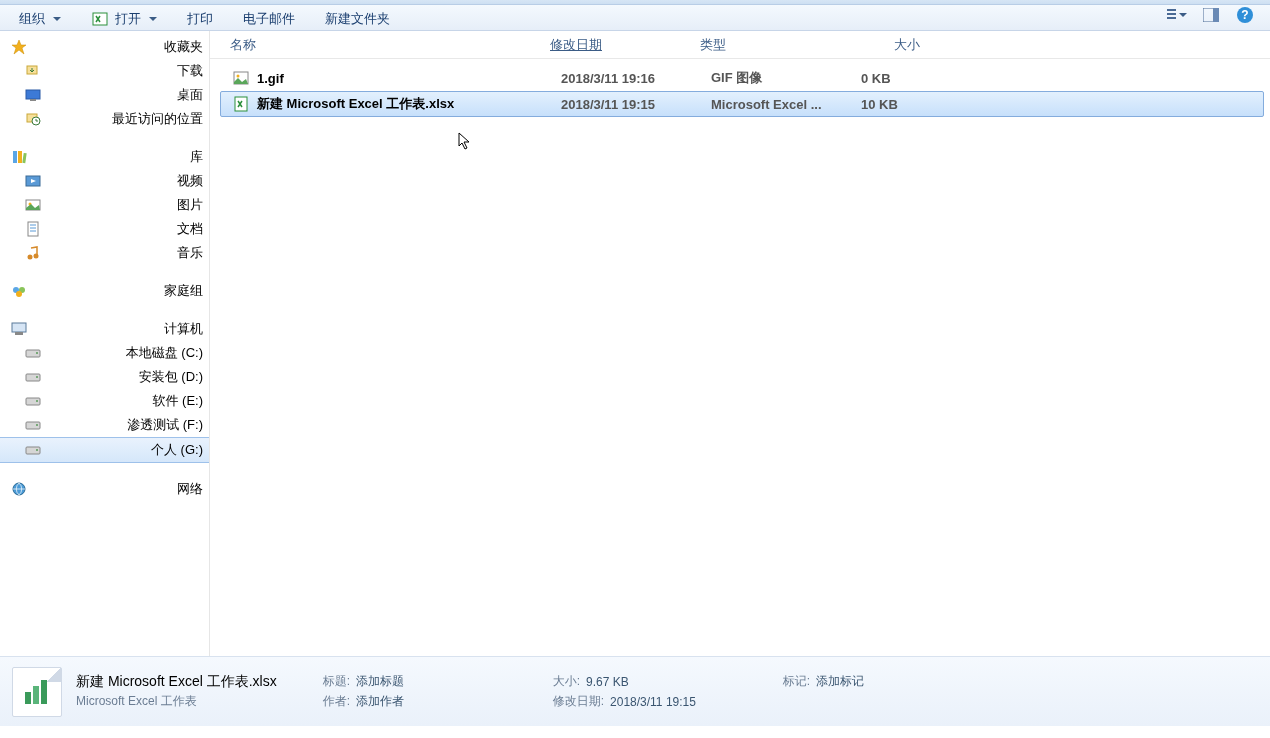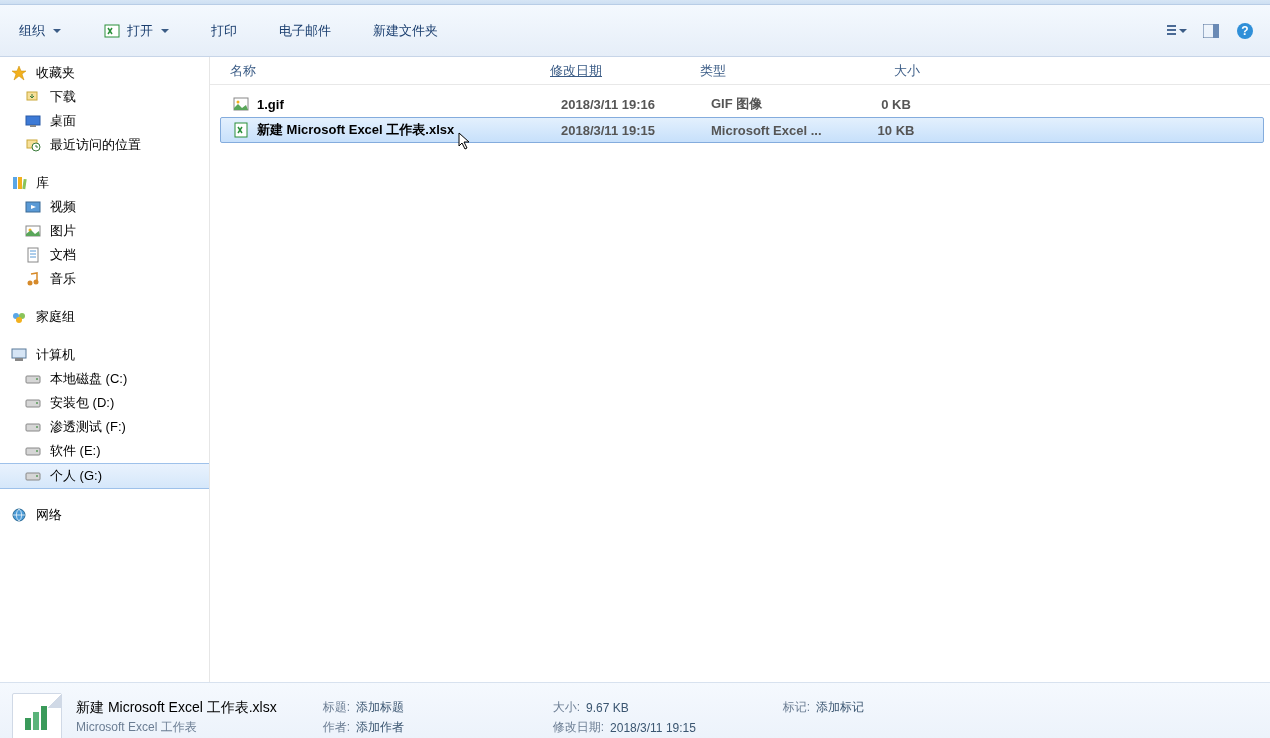--- a/index.html
+++ b/index.html
@@ -2,55 +2,55 @@
 <html><head>
 <meta charset="utf-8">
 <style>
 * { box-sizing: border-box; margin: 0; padding: 0; font-family: "Microsoft YaHei", "Segoe UI", Tahoma, sans-serif; }
 body { width: 1270px; height: 738px; background: #fff; overflow: hidden; font-size: 13px; color: #000; }
 
 
 .top-strip { height: 5px; background: linear-gradient(#d6e5f5,#cddff2); border-bottom: 1px solid #b8cde6; }
 
 
-.toolbar { height: 52px; background: linear-gradient(#f4f9fe,#e6eef8); border-bottom: 1px solid #c7d5e8; display: flex; align-items: center; padding: 0 8px; gap: 20px; }
+.toolbar { height: 26px; background: linear-gradient(#f4f9fe,#e6eef8); border-bottom: 1px solid #c7d5e8; display: flex; align-items: flex-start; padding: 0 8px; gap: 8px; }
 .tb-btn { display: inline-flex; align-items: center; padding: 4px 10px; border: 1px solid transparent; border-radius: 3px; cursor: default; color: #1a3e6f; gap: 6px; }
 .tb-drop { width: 0; height: 0; border-left: 4px solid transparent; border-right: 4px solid transparent; border-top: 4px solid #3b5c86; margin-left: 2px; }
 .tb-spacer { flex: 1; }
 .tb-right { display: flex; align-items: center; gap: 12px; padding-right: 6px; }
 .tb-icon-box { width: 22px; height: 20px; display: flex; align-items: center; justify-content: center; border: 1px solid transparent; border-radius: 2px; }
 
 
 .main { display: flex; height: 625px; }
 
 
 .sidebar { width: 210px; border-right: 1px solid #e6e6e6; overflow-y: auto; padding: 4px 0; }
 .nav-group { margin-bottom: 14px; }
-.nav-item { display: flex; align-items: center; padding: 3px 6px 3px 24px; gap: 8px; cursor: default; color: #000; }
+.nav-item { display: flex; align-items: center; padding: 3px 6px 3px 24px; cursor: default; color: #000; justify-content: space-between; }
 .nav-item.header { padding-left: 10px; font-weight: normal; color: #000; }
 .nav-item.selected { background: linear-gradient(#e9f2fd,#d5e7fa); border: 1px solid #9ec1ea; border-left: none; border-right: none; padding-left: 24px; }
 .nav-icon { width: 18px; height: 18px; flex-shrink: 0; display: flex; align-items: center; justify-content: center; }
 
 
 .content { flex: 1; display: flex; flex-direction: column; }
 .col-headers { display: flex; height: 28px; align-items: center; border-bottom: 1px solid #e8e8e8; padding-left: 10px; color: #3b5c86; font-size: 13px; }
 .col-h { cursor: default; }
 .col-name { width: 330px; padding-left: 10px; }
 .col-date { width: 150px; text-decoration: underline; }
 .col-type { width: 150px; }
 .col-size { width: 90px; text-align: right; padding-right: 20px; }
 
 .file-list { flex: 1; padding-top: 6px; }
 .file-row { display: flex; align-items: center; height: 26px; padding-left: 10px; margin: 0 6px 0 10px; border: 1px solid transparent; position: relative; font-weight: bold; }
 .file-row.selected { background: linear-gradient(#e3f0fd,#c7e0fb); border: 1px solid #84acdd; border-radius: 2px; }
 .file-icon { width: 20px; height: 20px; margin-right: 6px; flex-shrink: 0; display:flex; align-items:center; justify-content:center; }
 .file-name { width: 304px; }
 .file-date { width: 150px; color: #555; }
 .file-type { width: 150px; color: #555; }
-.file-size { width: 90px; text-align: center; padding-right: 20px; color: #555; }
+.file-size { width: 90px; text-align: left; padding-right: 20px; color: #555; }
 
 
 .details { height: 70px; border-top: 1px solid #d8e2ef; background: linear-gradient(#f5f9fe,#eaf1fa); display: flex; align-items: center; padding: 6px 12px; gap: 14px; }
 .details-icon { width: 50px; height: 50px; background: #fff; border: 1px solid #d0d9e6; border-radius: 2px; display:flex; align-items:center; justify-content:center; position:relative; }
 .details-icon::after { content:""; position:absolute; top:0; right:0; width:14px; height:14px; background:linear-gradient(135deg,#fff 50%,#d0d9e6 50%); }
 .details-text { display: flex; flex-direction: column; gap: 2px; }
 .details-title { font-size: 14px; color: #000; }
 .details-sub { font-size: 12px; color: #6b7d93; }
 .details-meta { display: grid; grid-template-columns: 230px 230px 230px; grid-auto-rows: 20px; margin-left: 32px; font-size: 12px; }
 .meta-label { color: #6b7d93; text-align: right; display:inline-block; }
@@ -254,30 +254,30 @@
           </span>
         <span>安装包 (D:)</span>
       </div>
       <div class="nav-item">
         <span class="nav-icon">
             <svg width="16" height="16">
               <rect x="1" y="5" width="14" height="7" rx="1" fill="#d6d6d6" stroke="#888"></rect>
               <circle cx="12" cy="8" r="1" fill="#5a9a5a"></circle>
             </svg>
           </span>
+        <span>软件 (E:)</span>
+      </div>
+      <div class="nav-item">
+        <span class="nav-icon">
+            <svg width="16" height="16">
+              <rect x="1" y="5" width="14" height="7" rx="1" fill="#d6d6d6" stroke="#888"></rect>
+              <circle cx="12" cy="8" r="1" fill="#5a9a5a"></circle>
+            </svg>
+          </span>
         <span>渗透测试 (F:)</span>
-      </div>
-      <div class="nav-item">
-        <span class="nav-icon">
-            <svg width="16" height="16">
-              <rect x="1" y="5" width="14" height="7" rx="1" fill="#d6d6d6" stroke="#888"></rect>
-              <circle cx="12" cy="8" r="1" fill="#5a9a5a"></circle>
-            </svg>
-          </span>
-        <span>软件 (E:)</span>
       </div>
       <div class="nav-item selected">
         <span class="nav-icon">
             <svg width="16" height="16">
               <rect x="1" y="5" width="14" height="7" rx="1" fill="#d6d6d6" stroke="#888"></rect>
               <circle cx="12" cy="8" r="1" fill="#5a9a5a"></circle>
             </svg>
           </span>
         <span>个人 (G:)</span>
       </div>

